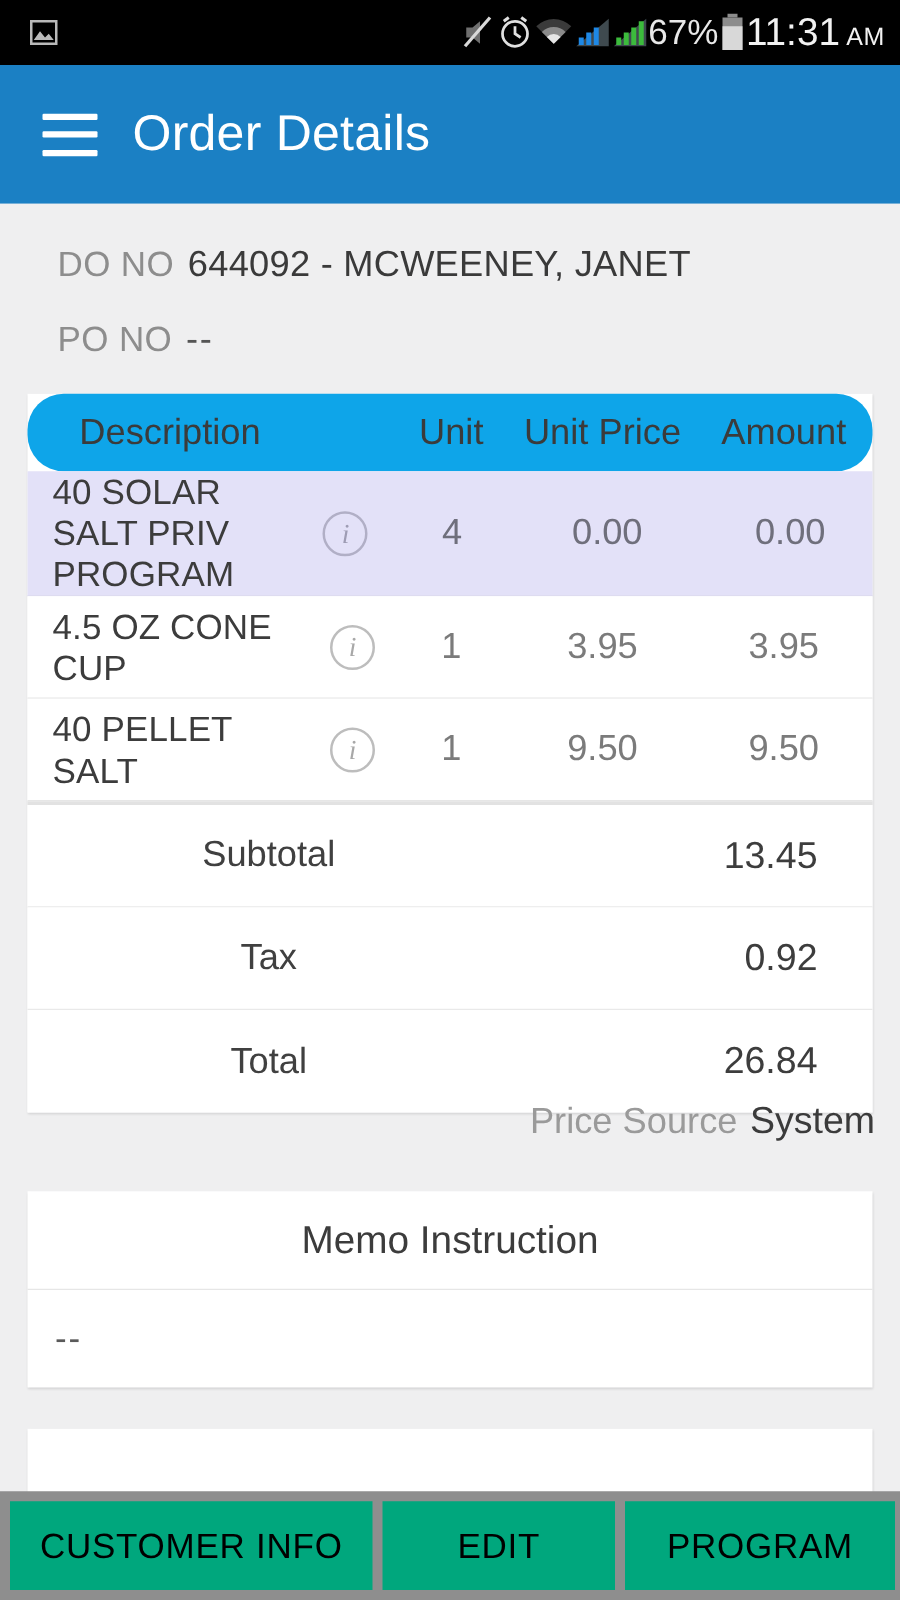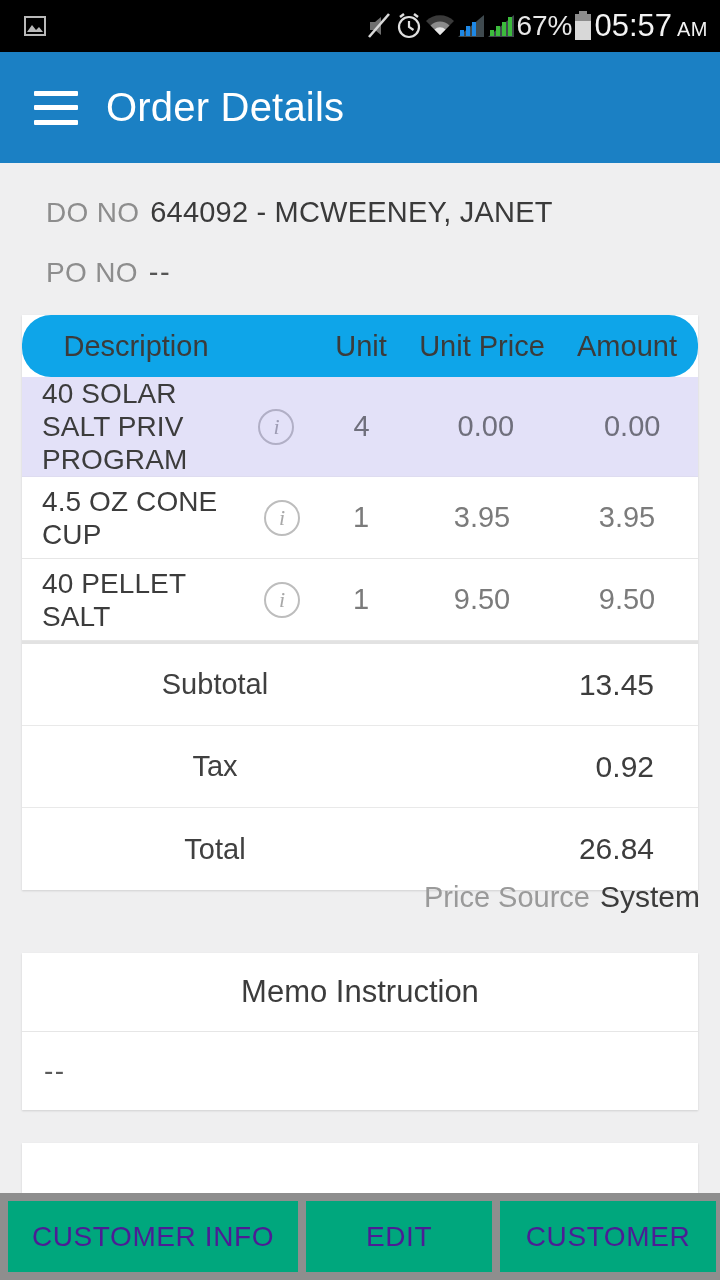--- a/index.html
+++ b/index.html
@@ -193,21 +193,21 @@
   #actionbar {
     position: absolute; left: 0; top: 1193px;
     width: 720px; height: 87px;
     background: #8e8e8e;
     display: flex; align-items: center; gap: 8px;
     padding: 0 8px;
   }
   .action-btn {
     height: 71px; flex: 0 0 auto;
     background: #00a77d;
-    color: #4c1d95; font-size: 28px; letter-spacing: 0.6px;
+    color: #000000; font-size: 28px; letter-spacing: 0.6px;
     display: flex; align-items: center; justify-content: center;
     border: none; cursor: pointer;
     font-family: "Liberation Sans", sans-serif;
   }
   #btn-customer-info { width: 290px; }
   #btn-edit { width: 186px; }
   #btn-payment { width: 216px; }
 </style>
 </head>
 <body>
@@ -249,21 +249,21 @@
         <rect x="10" y="13" width="4" height="10" fill="#3cbb3c"></rect>
         <rect x="16" y="9" width="4" height="14" fill="#3cbb3c"></rect>
         <rect x="22" y="4" width="4" height="19" fill="#3cbb3c"></rect>
       </svg>
       <span class="battery-pct">67%</span>
       <svg class="sb-icon" width="22" height="32" viewBox="0 0 22 32">
         <rect x="7" y="1" width="8" height="3" fill="#8c8c8c"></rect>
         <rect x="3" y="4" width="16" height="26" fill="#8c8c8c"></rect>
         <rect x="3" y="11" width="16" height="19" fill="#d8d8d8"></rect>
       </svg>
-      <span class="clock"><span>05:57</span><span class="ampm">AM</span></span>
+      <span class="clock"><span>11:31</span><span class="ampm">AM</span></span>
     </div>
   </div>
 
   <div id="appbar">
     <div id="hamburger">
       <span></span>
       <span></span>
       <span></span>
     </div>
     <div id="apptitle">Order Details</div>
@@ -362,16 +362,16 @@
 
     <div id="units-card">
       <span class="units-title">Units on deposit</span>
     </div>
 
   </div>
 
   <div id="actionbar">
     <button id="btn-customer-info" class="action-btn">CUSTOMER INFO</button>
     <button id="btn-edit" class="action-btn">EDIT</button>
-    <button id="btn-payment" class="action-btn">CUSTOMER</button>
+    <button id="btn-payment" class="action-btn">PROGRAM</button>
   </div>
 
 </div>
 
 </body></html>

